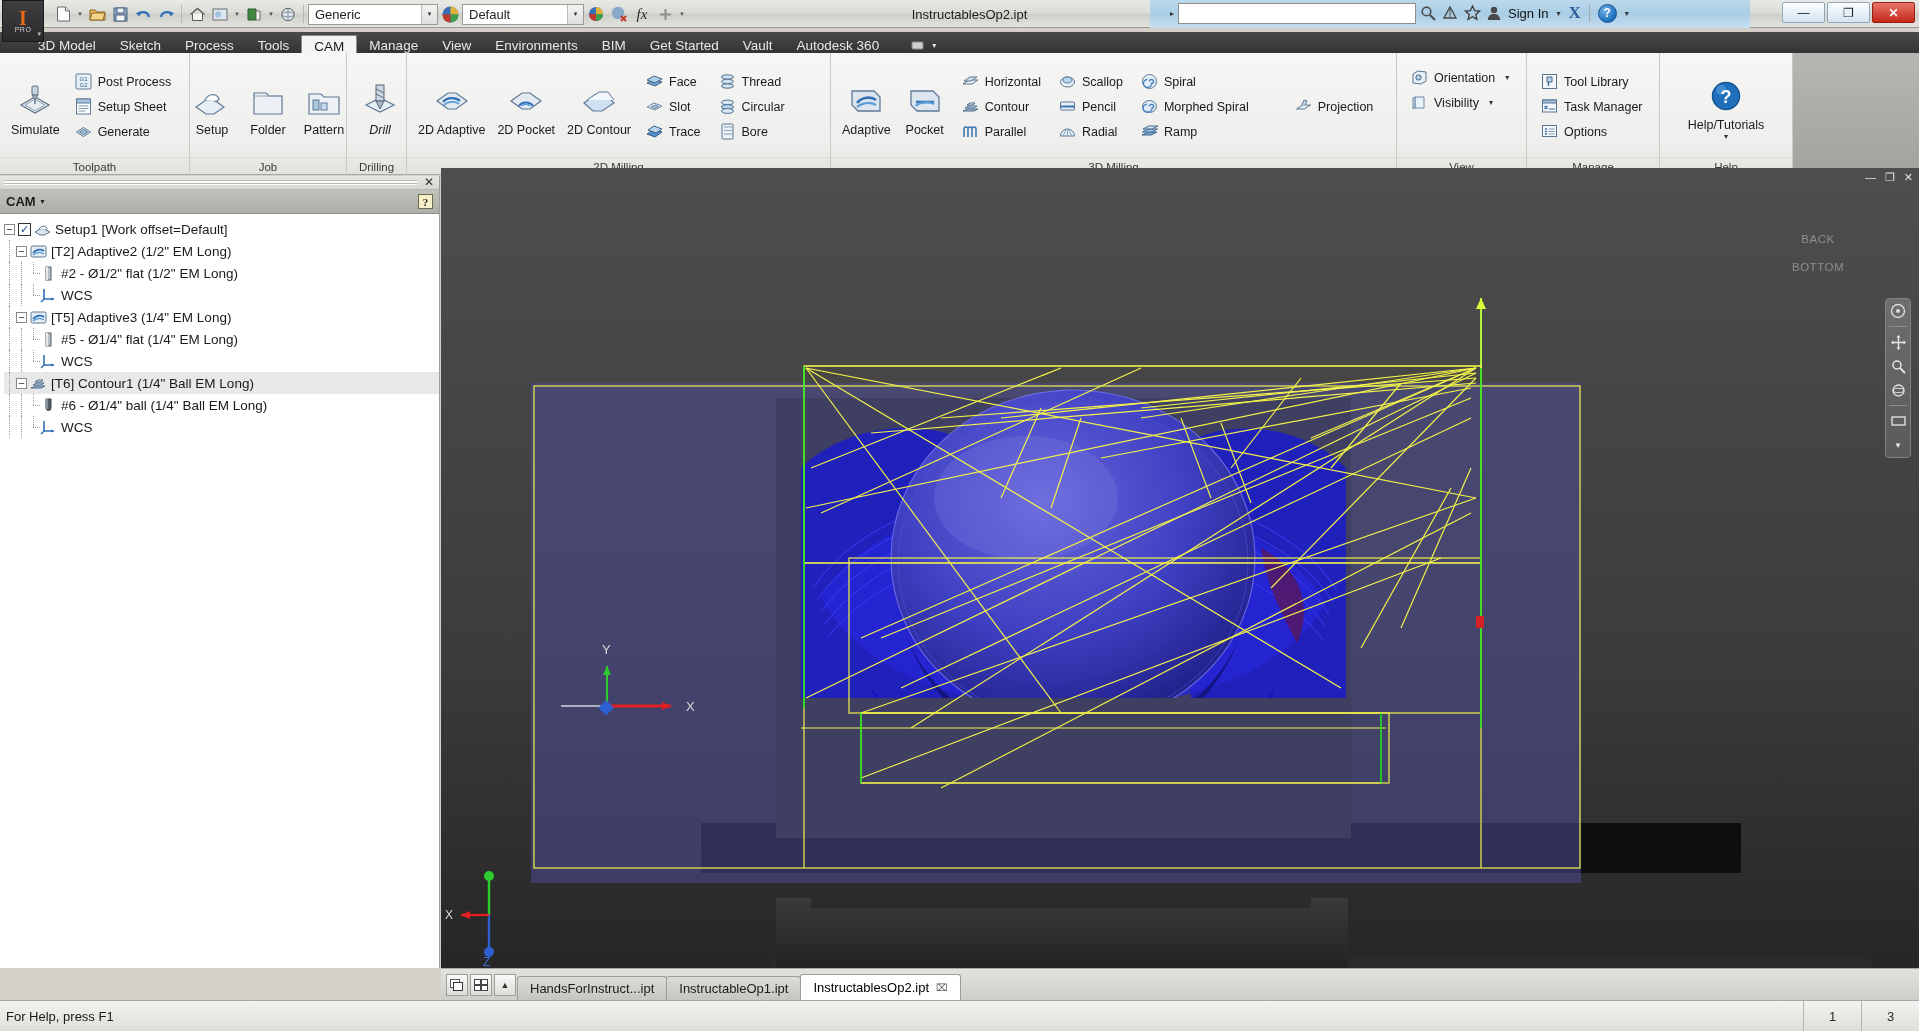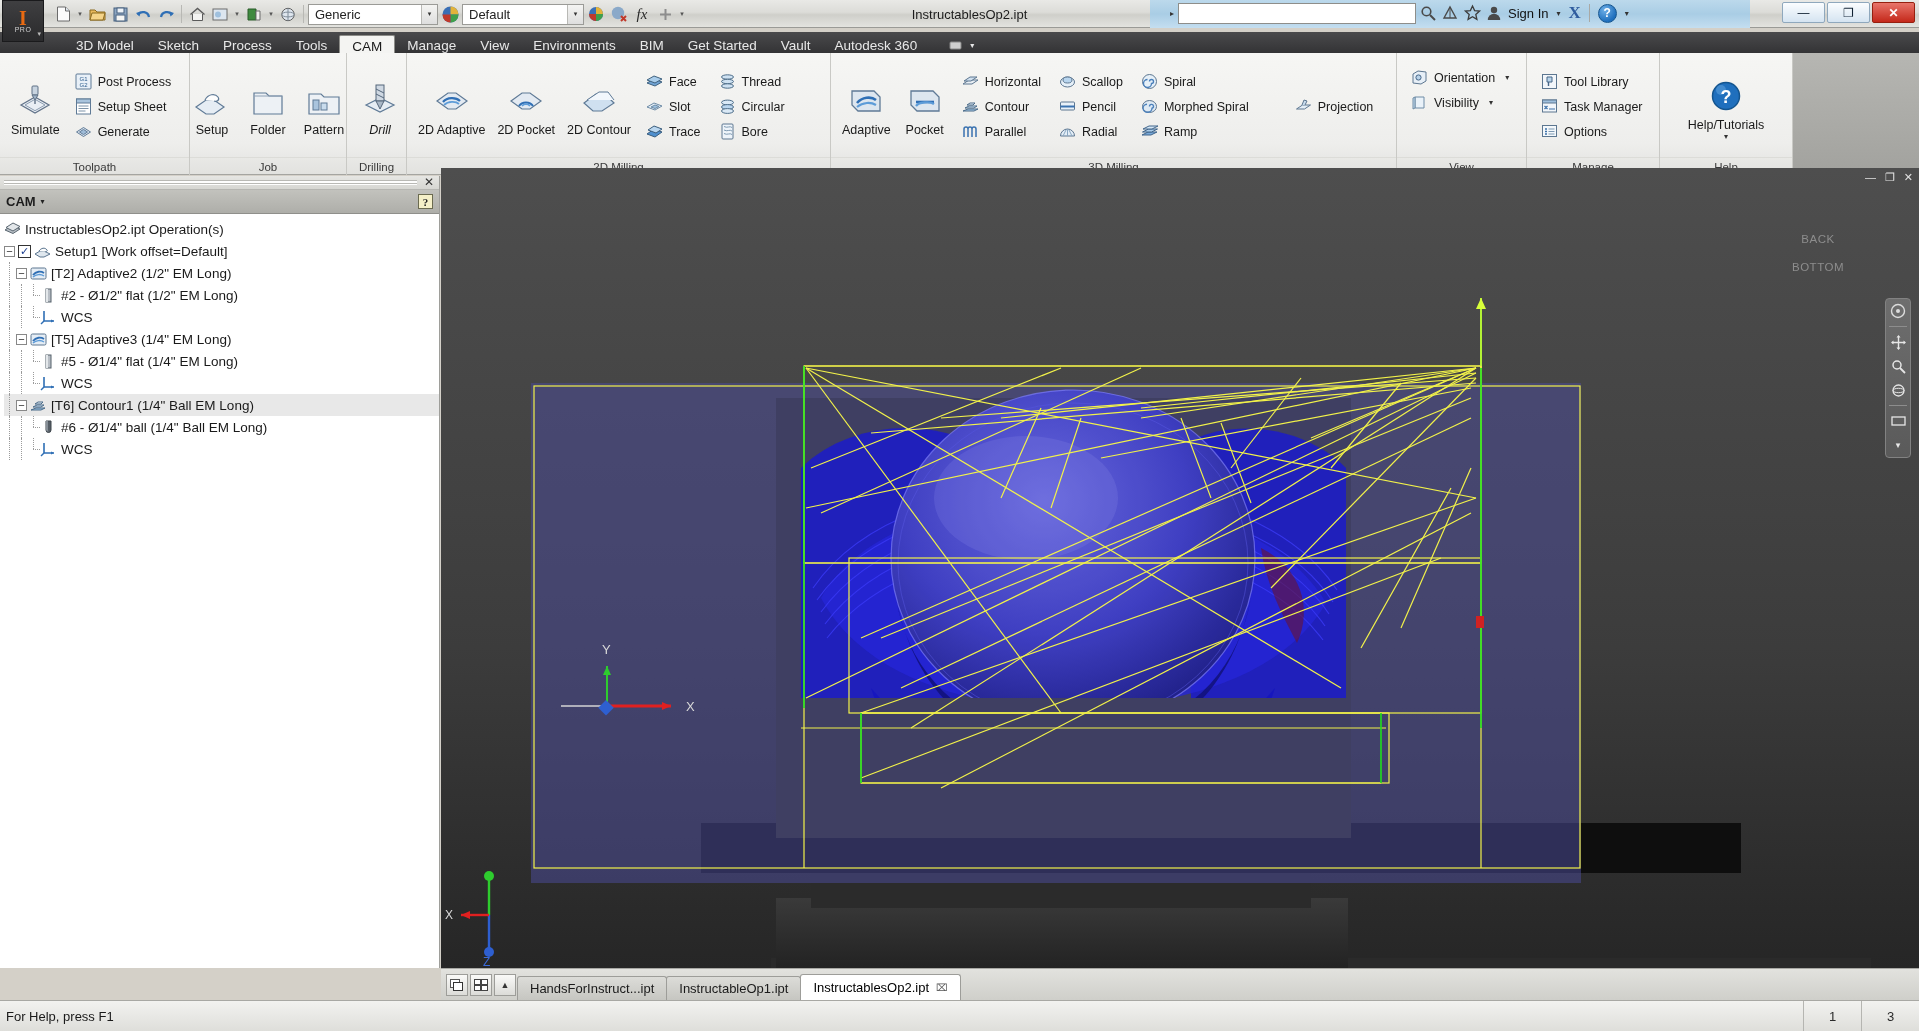--- a/index.html
+++ b/index.html
@@ -82,21 +82,21 @@
     width: 43px; height: 21px; border: 1px solid #8fa8bd; border-radius: 2px;
     background: linear-gradient(to bottom,#fbfdff,#d5e4f1);
     display: flex; align-items: center; justify-content: center; font-size: 12px; color: #123;
   }
   .wbtn.close { background: linear-gradient(to bottom,#e8756a,#c4281a); border-color: #96200f; color:#fff; font-weight:bold; }
 
   
   .ribtabs {
     position: absolute; left: 0; top: 32px; width: 1919px; height: 25px;
     background: linear-gradient(to bottom,#4a4a4c,#2f2f31);
-    display: flex; align-items: flex-end; padding-left: 64px;
+    display: flex; align-items: flex-end; padding-left: 26px;
   }
   .ribtab {
     font-size: 13.5px; color: #e8e8e8; padding: 3px 12px 4px 12px; height: 22px;
     display: flex; align-items: center; white-space: nowrap;
   }
   .ribtab.active {
     background: #f4f4f2; color: #1a1a1a;
     border: 1px solid #8d8d89; border-bottom: none;
     border-radius: 2px 2px 0 0;
   }
@@ -830,29 +830,20 @@
     <span class="xclose">✕</span>
   </div>
   <div class="browser-header">
     <span class="t">CAM</span>
     <span class="c">▾</span>
     <span class="qmark">?</span>
   </div>
 
   <div class="tree">
 
-    <div class="trow">
-      <span class="tico">
-        <svg width="17" height="17" viewBox="0 0 17 17">
-            <path d="M1 9l7-4.5L16 8l-7 4.5z" fill="#b8bfc6" stroke="#5a6670"></path>
-            <path d="M2 6.5l7-4.5 7 3.5-7 4.5z" fill="#e3e7ea" stroke="#5a6670"></path>
-          </svg>
-      </span>
-      <span>InstructablesOp2.ipt Operation(s)</span>
-    </div>
 
     <div class="trow">
       <span class="exp">−</span>
       <span class="chk">✓</span>
       <span class="tico">
         <svg width="17" height="17" viewBox="0 0 17 17">
             <path d="M1 11l5-3h4l6 3-6 3H6z" fill="#dfe7ee" stroke="#5c7690"></path>
             <path d="M5 8c2-3 6-4 8-1 1 1-1 2-2 1.5" fill="#fdfdfd" stroke="#5c7690"></path>
           </svg>
       </span>

